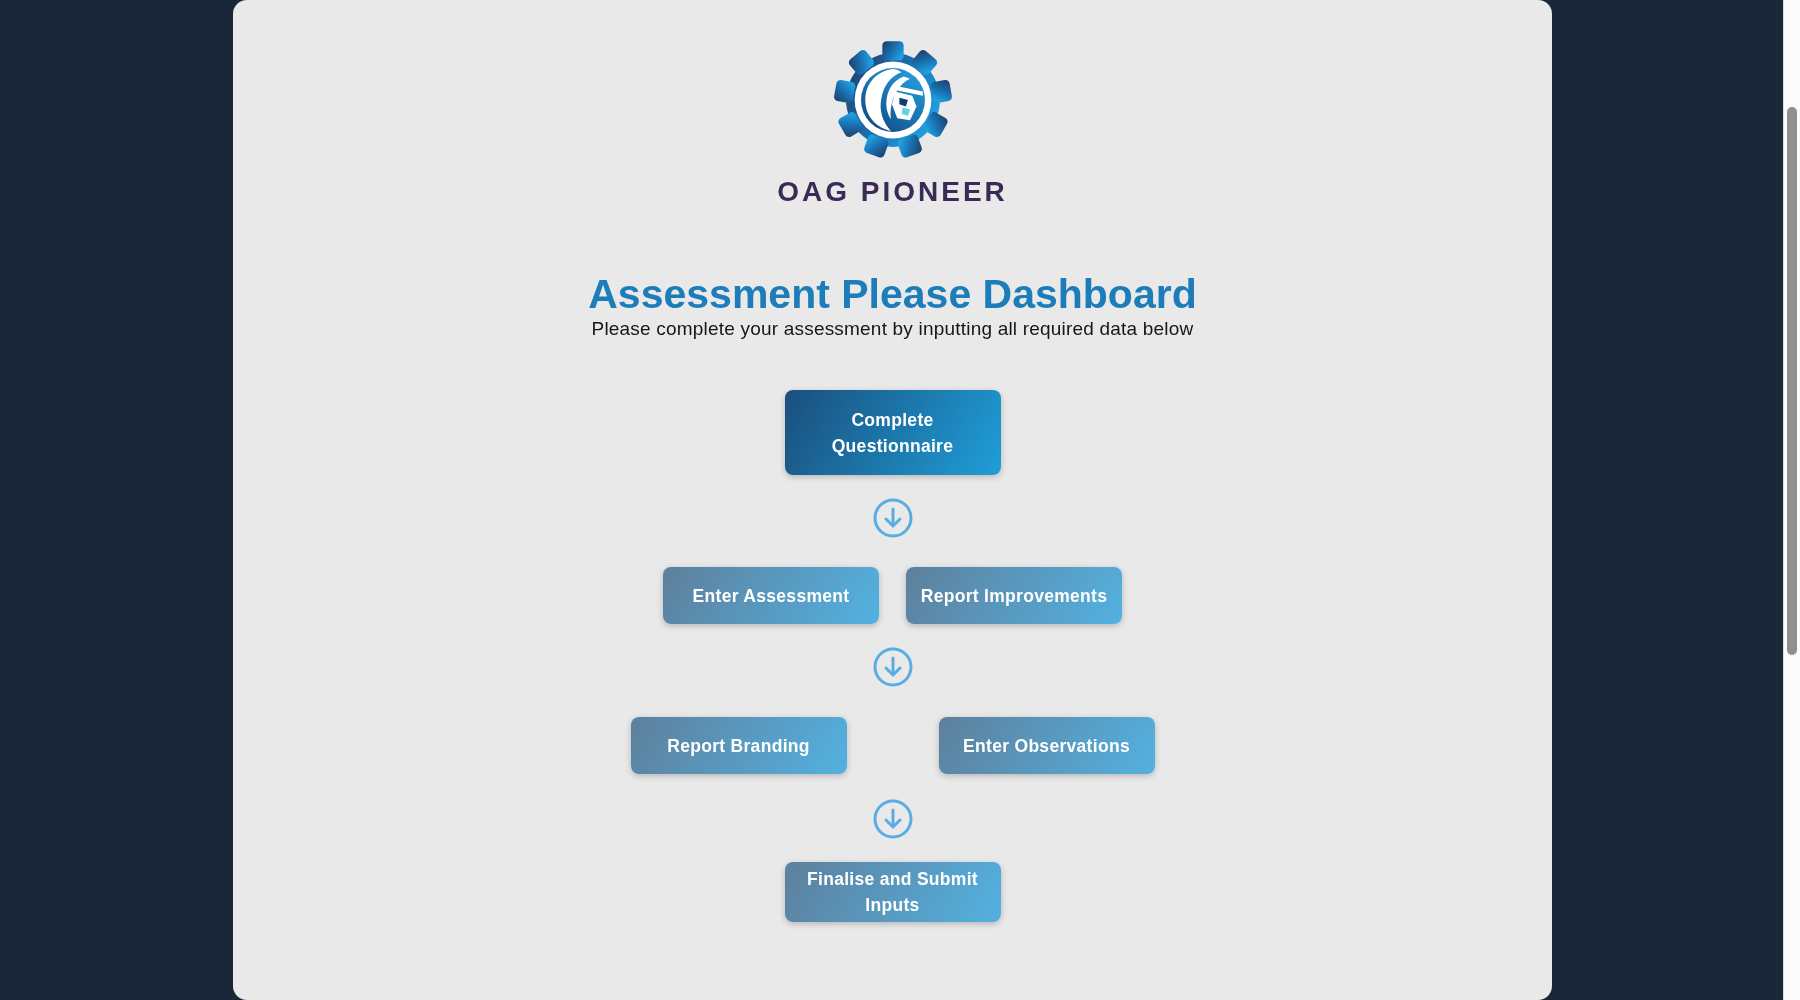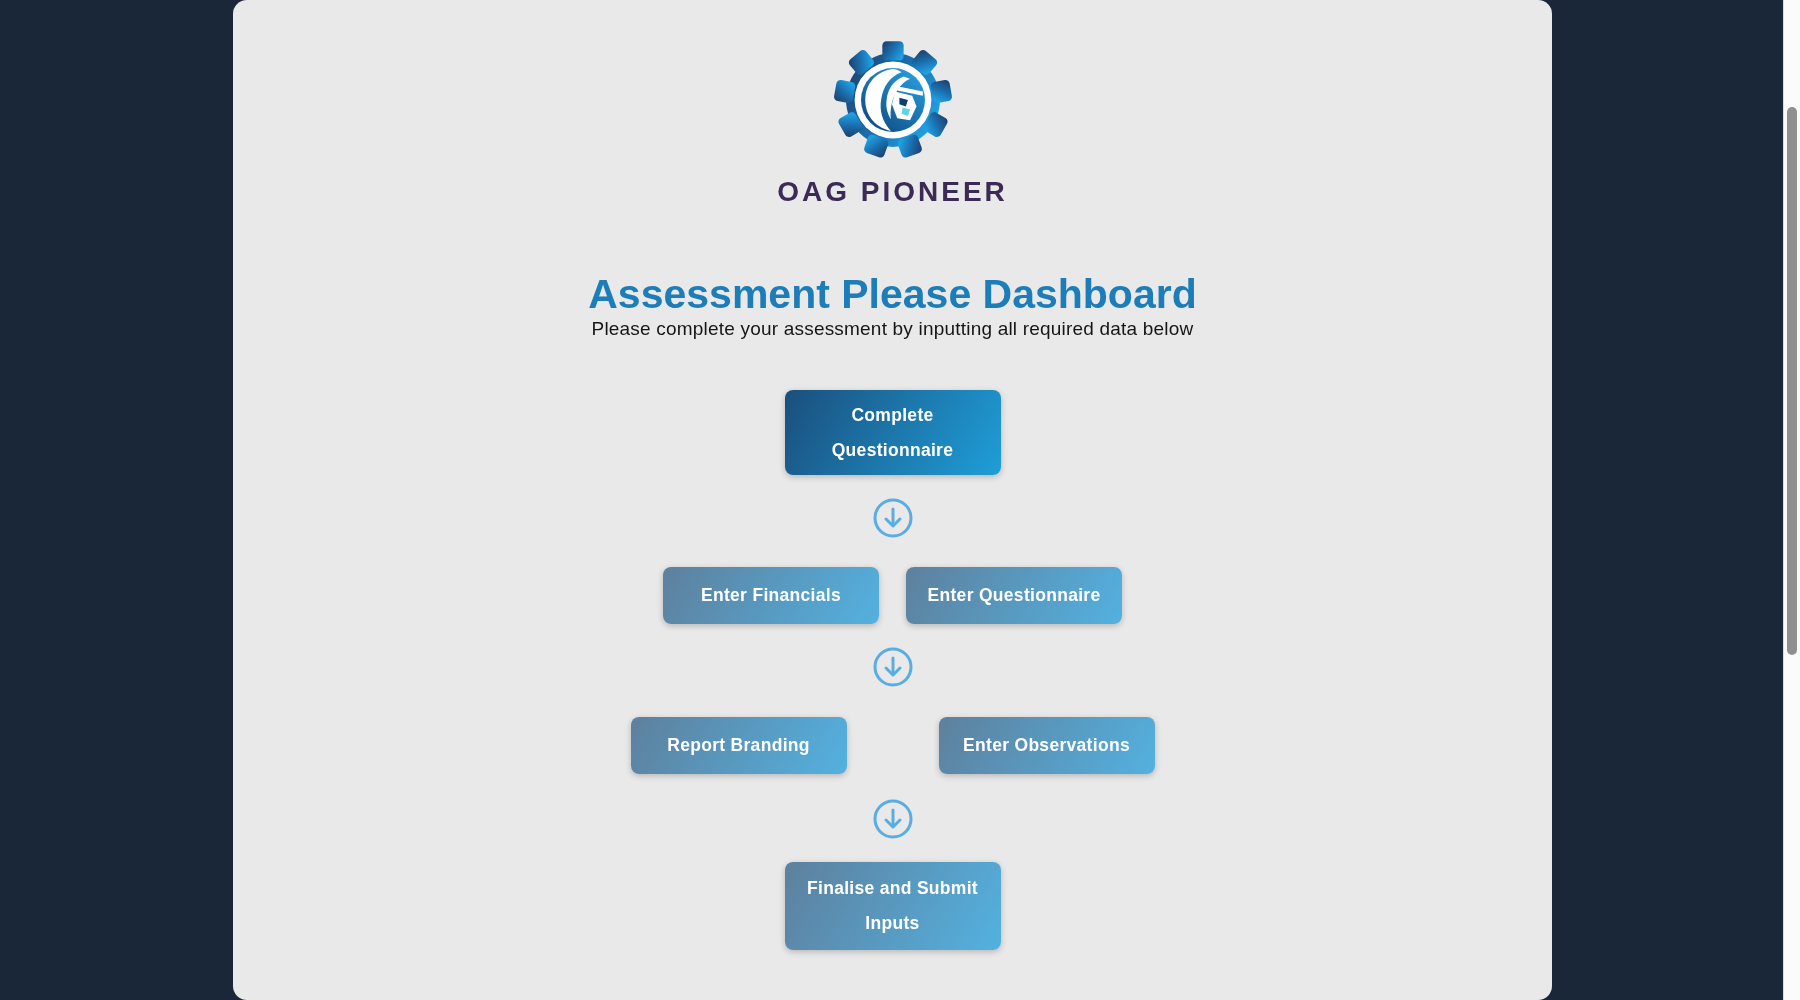--- a/index.html
+++ b/index.html
@@ -55,42 +55,42 @@
   }
   .btn {
     width: 216px;
     box-sizing: border-box;
     border: none;
     border-radius: 8px;
     color: #ffffff;
     font-family: "Liberation Sans", sans-serif;
     font-size: 17.5px;
     font-weight: 600;
-    line-height: 35px;
+    line-height: 26px;
     letter-spacing: 0.3px;
     text-align: center;
     cursor: pointer;
     box-shadow: 0 2px 6px rgba(0,0,0,0.22);
     padding: 8px 14px;
     display: flex;
     align-items: center;
     justify-content: center;
   }
   .btn-primary {
     margin-top: 50px;
     height: 85px;
     background: linear-gradient(120deg, #1a4f7d 0%, #1f9ed8 100%);
   }
   .btn-secondary {
     height: 57px;
     background: linear-gradient(120deg, #5e809d 0%, #53b1e0 100%);
   }
   .btn-final {
     margin-top: 22px;
-    height: 88px;
+    height: 60px;
     background: linear-gradient(120deg, #5e809d 0%, #53b1e0 100%);
   }
   .arrow {
     width: 42px;
     height: 42px;
   }
   .arrow-1 { margin-top: 22px; }
   .arrow-2 { margin-top: 22px; }
   .arrow-3 { margin-top: 24px; }
   .row-2 {
@@ -176,22 +176,22 @@
 
     <div class="arrow arrow-1">
       <svg width="42" height="42" viewBox="0 0 42 42" fill="none" stroke="#5aade3" stroke-width="3" stroke-linecap="round" stroke-linejoin="round">
         <circle cx="21" cy="21" r="18"></circle>
         <path d="M21 12 V28"></path>
         <path d="M14 22 L21 29 L28 22"></path>
       </svg>
     </div>
 
     <div class="row-2">
-      <button class="btn btn-secondary">Enter Financials</button>
-      <button class="btn btn-secondary">Enter Questionnaire</button>
+      <button class="btn btn-secondary">Enter Assessment</button>
+      <button class="btn btn-secondary">Report Improvements</button>
     </div>
 
     <div class="arrow arrow-2">
       <svg width="42" height="42" viewBox="0 0 42 42" fill="none" stroke="#5aade3" stroke-width="3" stroke-linecap="round" stroke-linejoin="round">
         <circle cx="21" cy="21" r="18"></circle>
         <path d="M21 12 V28"></path>
         <path d="M14 22 L21 29 L28 22"></path>
       </svg>
     </div>
 

